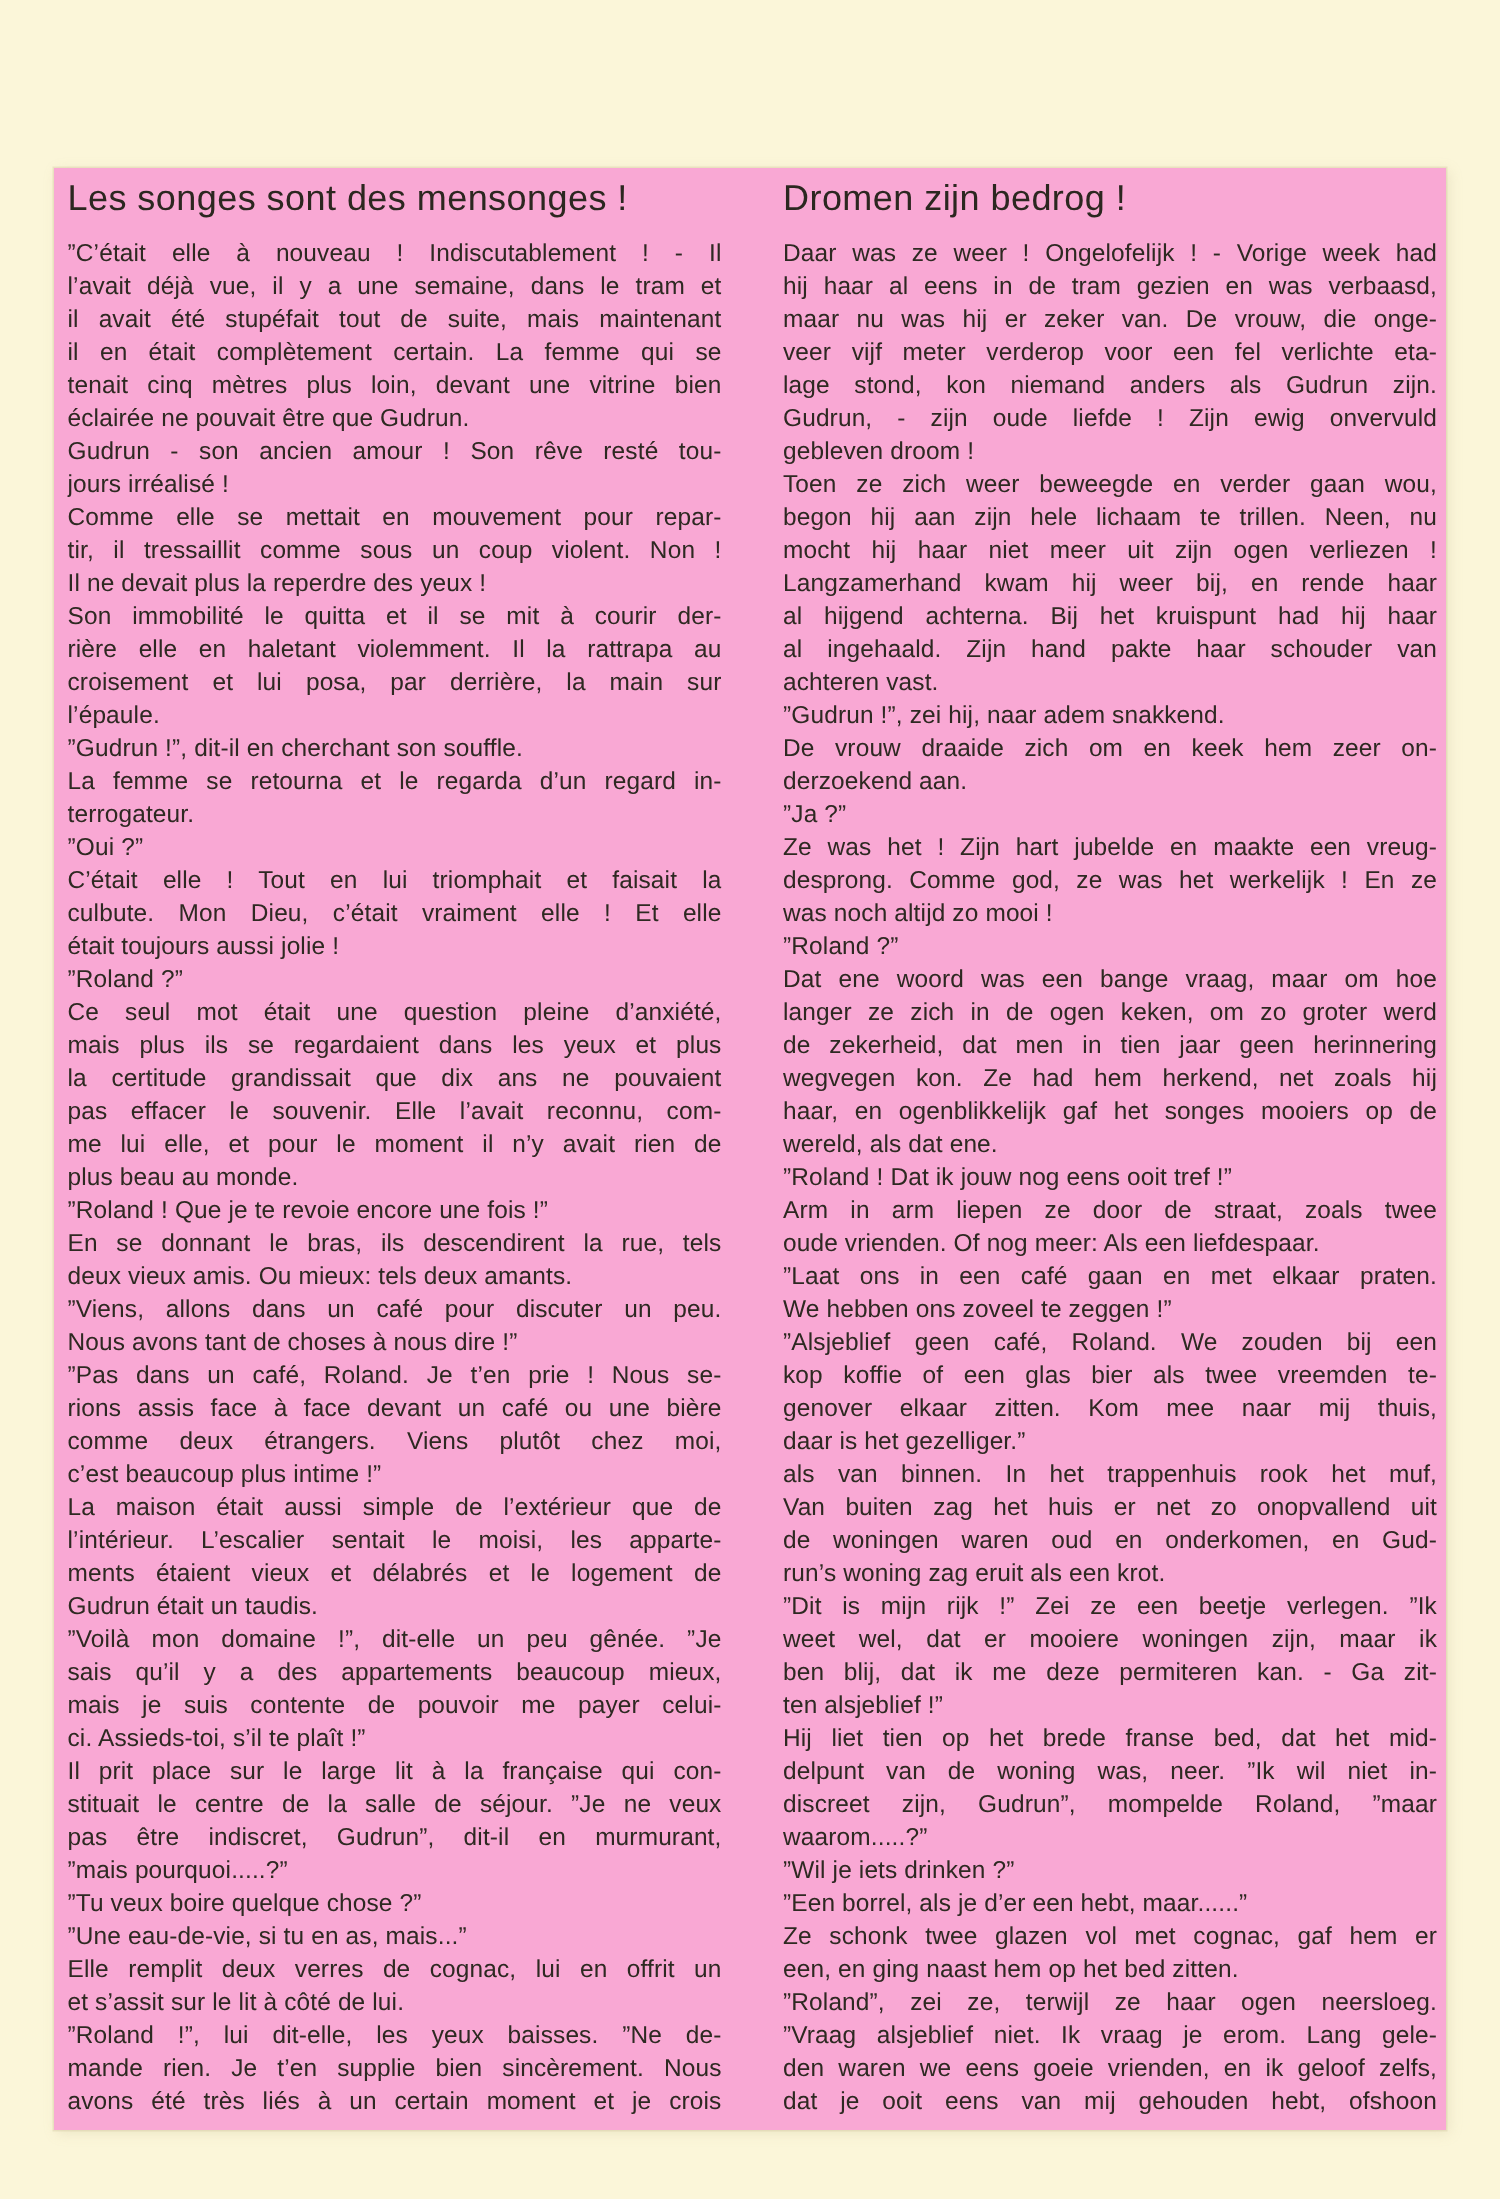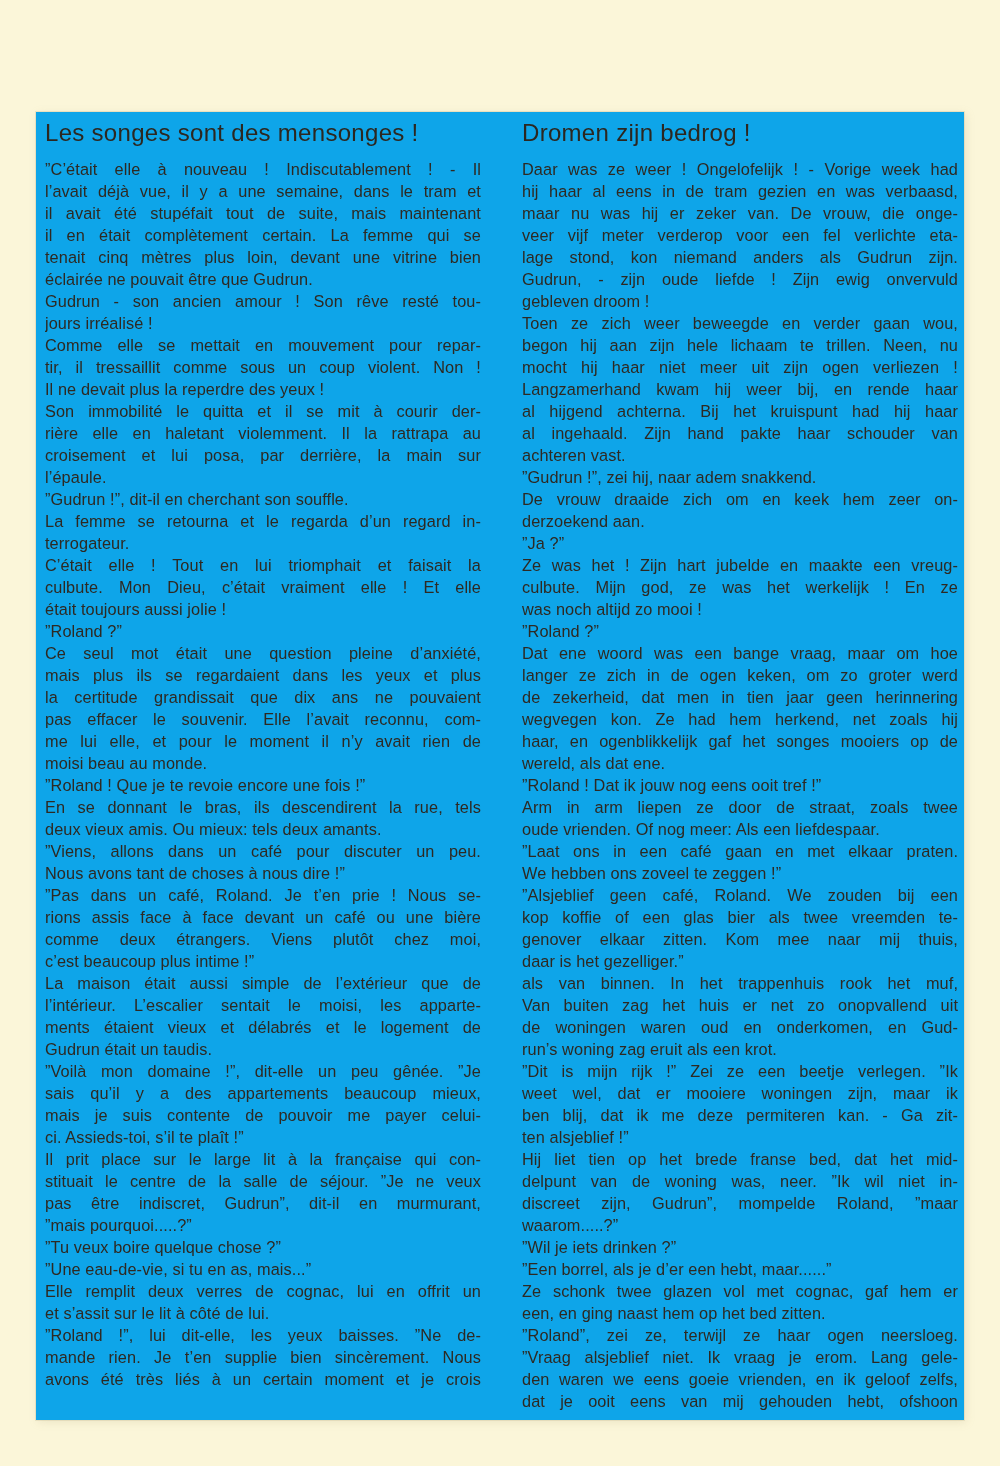--- a/index.html
+++ b/index.html
@@ -15,21 +15,21 @@
     background: #fbf6d9;
     overflow: hidden;
     font-family: "Liberation Sans", "DejaVu Sans", sans-serif;
   }
   .content-block {
     position: absolute;
     left: 36px;
     top: 112px;
     width: 928px;
     height: 1308px;
-    background: #0ea5e9;
+    background: #f9a8d4;
     box-shadow: 0 0 0 1px rgba(205,195,155,0.35), 2px 2px 8px rgba(190,180,140,0.25);
     box-sizing: border-box;
     padding: 5px 0 0 9px;
     display: flex;
     gap: 41px;
   }
   .column {
     width: 436px;
     flex: 0 0 436px;
   }
@@ -75,30 +75,31 @@
           <div class="ln">Comme elle se mettait en mouvement pour repar-</div>
           <div class="ln">tir, il tressaillit comme sous un coup violent. Non !</div>
           <div class="ln end">Il ne devait plus la reperdre des yeux !</div>
           <div class="ln">Son immobilité le quitta et il se mit à courir der-</div>
           <div class="ln">rière elle en haletant violemment. Il la rattrapa au</div>
           <div class="ln">croisement et lui posa, par derrière, la main sur</div>
           <div class="ln end">l’épaule.</div>
           <div class="ln end">”Gudrun !”, dit-il en cherchant son souffle.</div>
           <div class="ln">La femme se retourna et le regarda d’un regard in-</div>
           <div class="ln end">terrogateur.</div>
+          <div class="ln end">”Oui ?”</div>
           <div class="ln">C’était elle ! Tout en lui triomphait et faisait la</div>
           <div class="ln">culbute. Mon Dieu, c’était vraiment elle ! Et elle</div>
           <div class="ln end">était toujours aussi jolie !</div>
           <div class="ln end">”Roland ?”</div>
           <div class="ln">Ce seul mot était une question pleine d’anxiété,</div>
           <div class="ln">mais plus ils se regardaient dans les yeux et plus</div>
           <div class="ln">la certitude grandissait que dix ans ne pouvaient</div>
           <div class="ln">pas effacer le souvenir. Elle l’avait reconnu, com-</div>
           <div class="ln">me lui elle, et pour le moment il n’y avait rien de</div>
-          <div class="ln end">moisi beau au monde.</div>
+          <div class="ln end">plus beau au monde.</div>
           <div class="ln end">”Roland ! Que je te revoie encore une fois !”</div>
           <div class="ln">En se donnant le bras, ils descendirent la rue, tels</div>
           <div class="ln end">deux vieux amis. Ou mieux: tels deux amants.</div>
           <div class="ln">”Viens, allons dans un café pour discuter un peu.</div>
           <div class="ln end">Nous avons tant de choses à nous dire !”</div>
           <div class="ln">”Pas dans un café, Roland. Je t’en prie ! Nous se-</div>
           <div class="ln">rions assis face à face devant un café ou une bière</div>
           <div class="ln">comme deux étrangers. Viens plutôt chez moi,</div>
           <div class="ln end">c’est beaucoup plus intime !”</div>
           <div class="ln">La maison était aussi simple de l’extérieur que de</div>
@@ -137,21 +138,21 @@
           <div class="ln">mocht hij haar niet meer uit zijn ogen verliezen !</div>
           <div class="ln">Langzamerhand kwam hij weer bij, en rende haar</div>
           <div class="ln">al hijgend achterna. Bij het kruispunt had hij haar</div>
           <div class="ln">al ingehaald. Zijn hand pakte haar schouder van</div>
           <div class="ln end">achteren vast.</div>
           <div class="ln end">”Gudrun !”, zei hij, naar adem snakkend.</div>
           <div class="ln">De vrouw draaide zich om en keek hem zeer on-</div>
           <div class="ln end">derzoekend aan.</div>
           <div class="ln end">”Ja ?”</div>
           <div class="ln">Ze was het ! Zijn hart jubelde en maakte een vreug-</div>
-          <div class="ln">culbute. Mijn god, ze was het werkelijk ! En ze</div>
+          <div class="ln">desprong. Comme god, ze was het werkelijk ! En ze</div>
           <div class="ln end">was noch altijd zo mooi !</div>
           <div class="ln end">”Roland ?”</div>
           <div class="ln">Dat ene woord was een bange vraag, maar om hoe</div>
           <div class="ln">langer ze zich in de ogen keken, om zo groter werd</div>
           <div class="ln">de zekerheid, dat men in tien jaar geen herinnering</div>
           <div class="ln">wegvegen kon. Ze had hem herkend, net zoals hij</div>
           <div class="ln">haar, en ogenblikkelijk gaf het songes mooiers op de</div>
           <div class="ln end">wereld, als dat ene.</div>
           <div class="ln end">”Roland ! Dat ik jouw nog eens ooit tref !”</div>
           <div class="ln">Arm in arm liepen ze door de straat, zoals twee</div>

